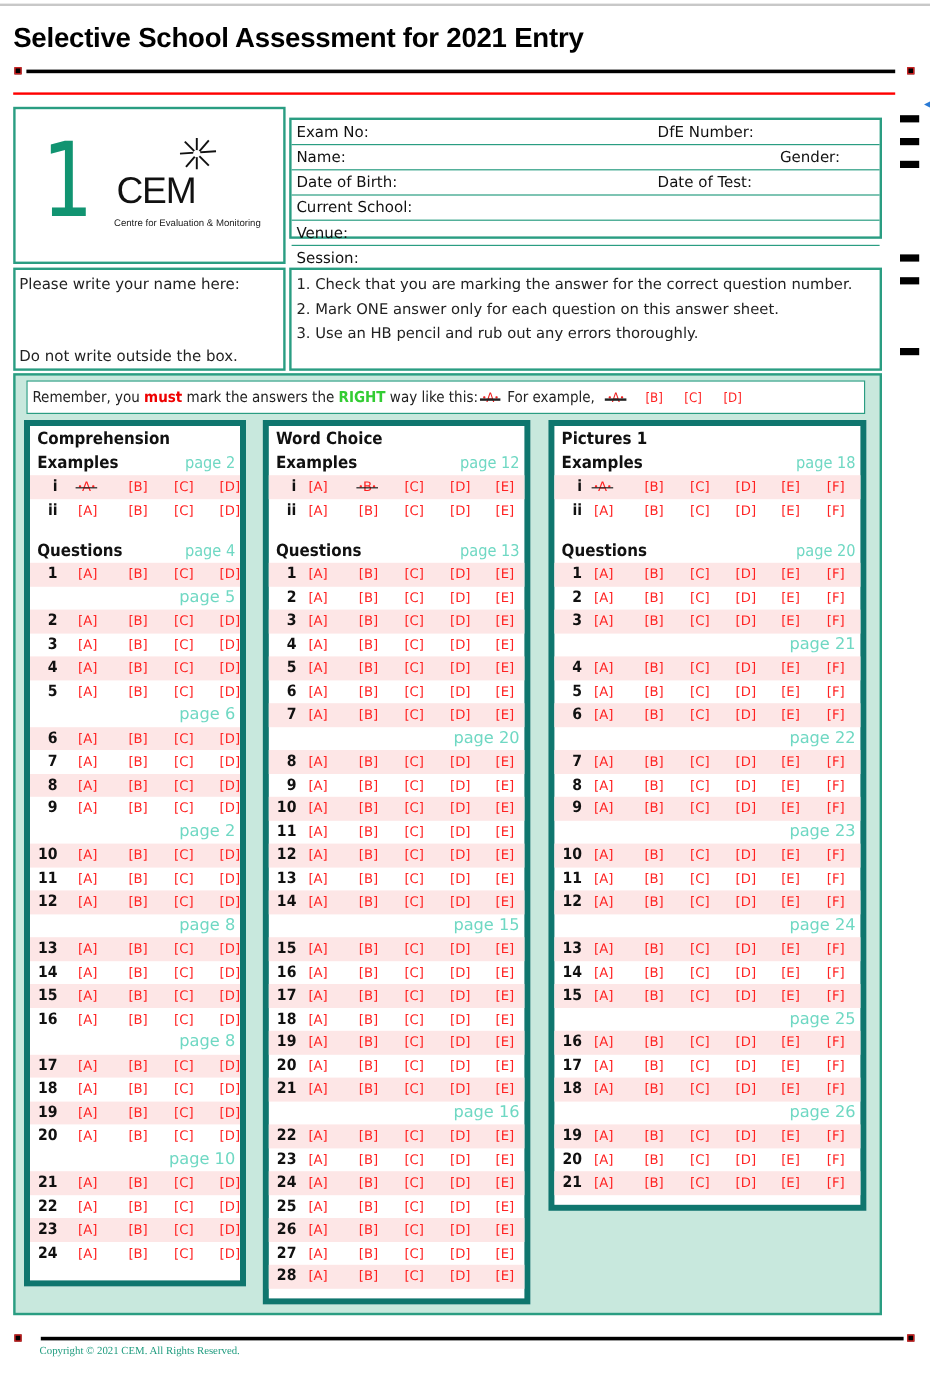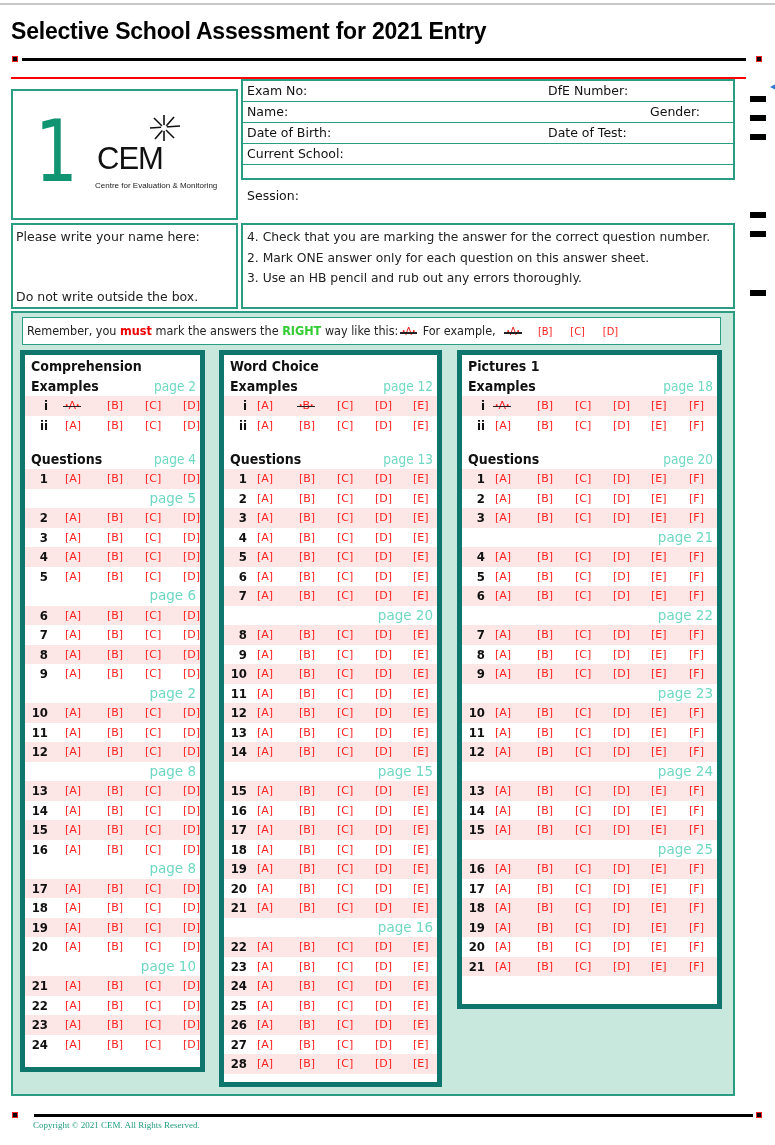--- a/index.html
+++ b/index.html
@@ -10,21 +10,21 @@
 .blackrule{position:absolute;height:3px;background:#000}
 .redrule{position:absolute;left:11px;top:77px;width:735px;height:2px;background:#f00}
 .sidemark{position:absolute;left:750px;width:16px;height:6px;background:#000}
 .arrow{position:absolute;left:770px;top:82px;font-size:8px;color:#2a7ad5}
 .box{position:absolute;border:2px solid #2a9d82}
 .logo-box{left:11px;top:89px;width:227px;height:131px}
 .big1{position:absolute;left:22px;top:10px;font-family:"DejaVu Sans",sans-serif;font-size:86px;line-height:100px;color:#119471;font-weight:normal;transform:scaleX(0.78);transform-origin:left}
 .cem{position:absolute;left:84px;top:50px;font-family:"Liberation Sans",sans-serif;font-size:31px;color:#111;letter-spacing:-1px}
 .cemsub{position:absolute;left:82px;top:90px;font-family:"Liberation Sans",sans-serif;font-size:8px;color:#222;white-space:nowrap}
 .star{position:absolute;left:133px;top:22px;width:36px;height:30px}
-.info-box{left:241px;top:79px;width:494px;height:101px}
+.info-box{left:241px;top:98px;width:494px;height:101px}
 .info-row{position:absolute;left:0;width:490px;height:21px;border-bottom:1px solid #2a9d82;font-size:12.5px;line-height:20px;padding-left:4px;color:#111}
 .info-row:last-child{border-bottom:none}
 .info-row .r{position:absolute;top:0}
 .name-box{left:11px;top:223px;width:227px;height:86px;font-size:12.5px;padding:4px 3px;color:#222}
 .name-box .bot{position:absolute;left:3px;bottom:3px}
 .instr-box{left:241px;top:223px;width:494px;height:86px;padding:2px 4px;color:#222}
 .instr-title{font-size:14px;font-weight:bold;color:#111;line-height:18px}
 .instr-line{font-size:12.3px;line-height:20.5px;white-space:nowrap}
 .answer-area{position:absolute;left:11px;top:311px;width:724px;height:785px;background:#c8e8dd;border:2px solid #2a9d82}
 .remember{position:absolute;left:9px;top:4px;width:699px;height:28px;background:#fff;border:1px solid #2a9d82;font-size:12.5px;line-height:26px;padding-left:4px;white-space:nowrap;font-family:"DejaVu Sans Condensed","DejaVu Sans",sans-serif;color:#222}
@@ -90,32 +90,35 @@
     <span>Date of Birth:</span>
     <span class="r" style="left:305px">Date of Test:</span>
   </div>
   <div class="info-row" style="top:21px">
     <span>Name:</span>
     <span class="r" style="left:407px">Gender:</span>
   </div>
   <div class="info-row" style="top:63px">
     <span>Current School:</span>
   </div>
+  <div class="info-row" style="top:84px">
+    <span>Venue:</span>
+  </div>
   <div class="info-row" style="top:105px;border-bottom:none">
     <span>Session:</span>
   </div>
 </div>
 
 <div class="box name-box">
   <div>Please write your name here:</div>
   <div class="bot">Do not write outside the box.</div>
 </div>
 
 <div class="box instr-box">
-  <div class="instr-line">4.  Check that you are marking the answer for the correct question number.</div>
+  <div class="instr-line">1.  Check that you are marking the answer for the correct question number.</div>
   <div class="instr-line">2.  Mark ONE answer only for each question on this answer sheet.</div>
   <div class="instr-line">3.  Use an HB pencil and rub out any errors thoroughly.</div>
 </div>
 
 <div class="answer-area">
   <div class="remember">
     <span>Remember, you</span>
     <span class="must">must</span>
     <span>mark the answers the</span>
     <span class="right">RIGHT</span>
@@ -782,20 +785,23 @@
       </div>
       <div class="row pink">
         <span class="num">18</span>
         <span class="opt" style="left: 33px;">[<span>A</span>]</span>
         <span class="opt" style="left: 75px;">[<span>B</span>]</span>
         <span class="opt" style="left: 113px;">[<span>C</span>]</span>
         <span class="opt" style="left: 151px;">[<span>D</span>]</span>
         <span class="opt" style="left: 189px;">[<span>E</span>]</span>
         <span class="opt" style="left: 227px;">[<span>F</span>]</span>
       </div>
+      <div class="page-only">
+        <span class="page">page 26</span>
+      </div>
       <div class="row pink">
         <span class="num">19</span>
         <span class="opt" style="left: 33px;">[<span>A</span>]</span>
         <span class="opt" style="left: 75px;">[<span>B</span>]</span>
         <span class="opt" style="left: 113px;">[<span>C</span>]</span>
         <span class="opt" style="left: 151px;">[<span>D</span>]</span>
         <span class="opt" style="left: 189px;">[<span>E</span>]</span>
         <span class="opt" style="left: 227px;">[<span>F</span>]</span>
       </div>
       <div class="row">

